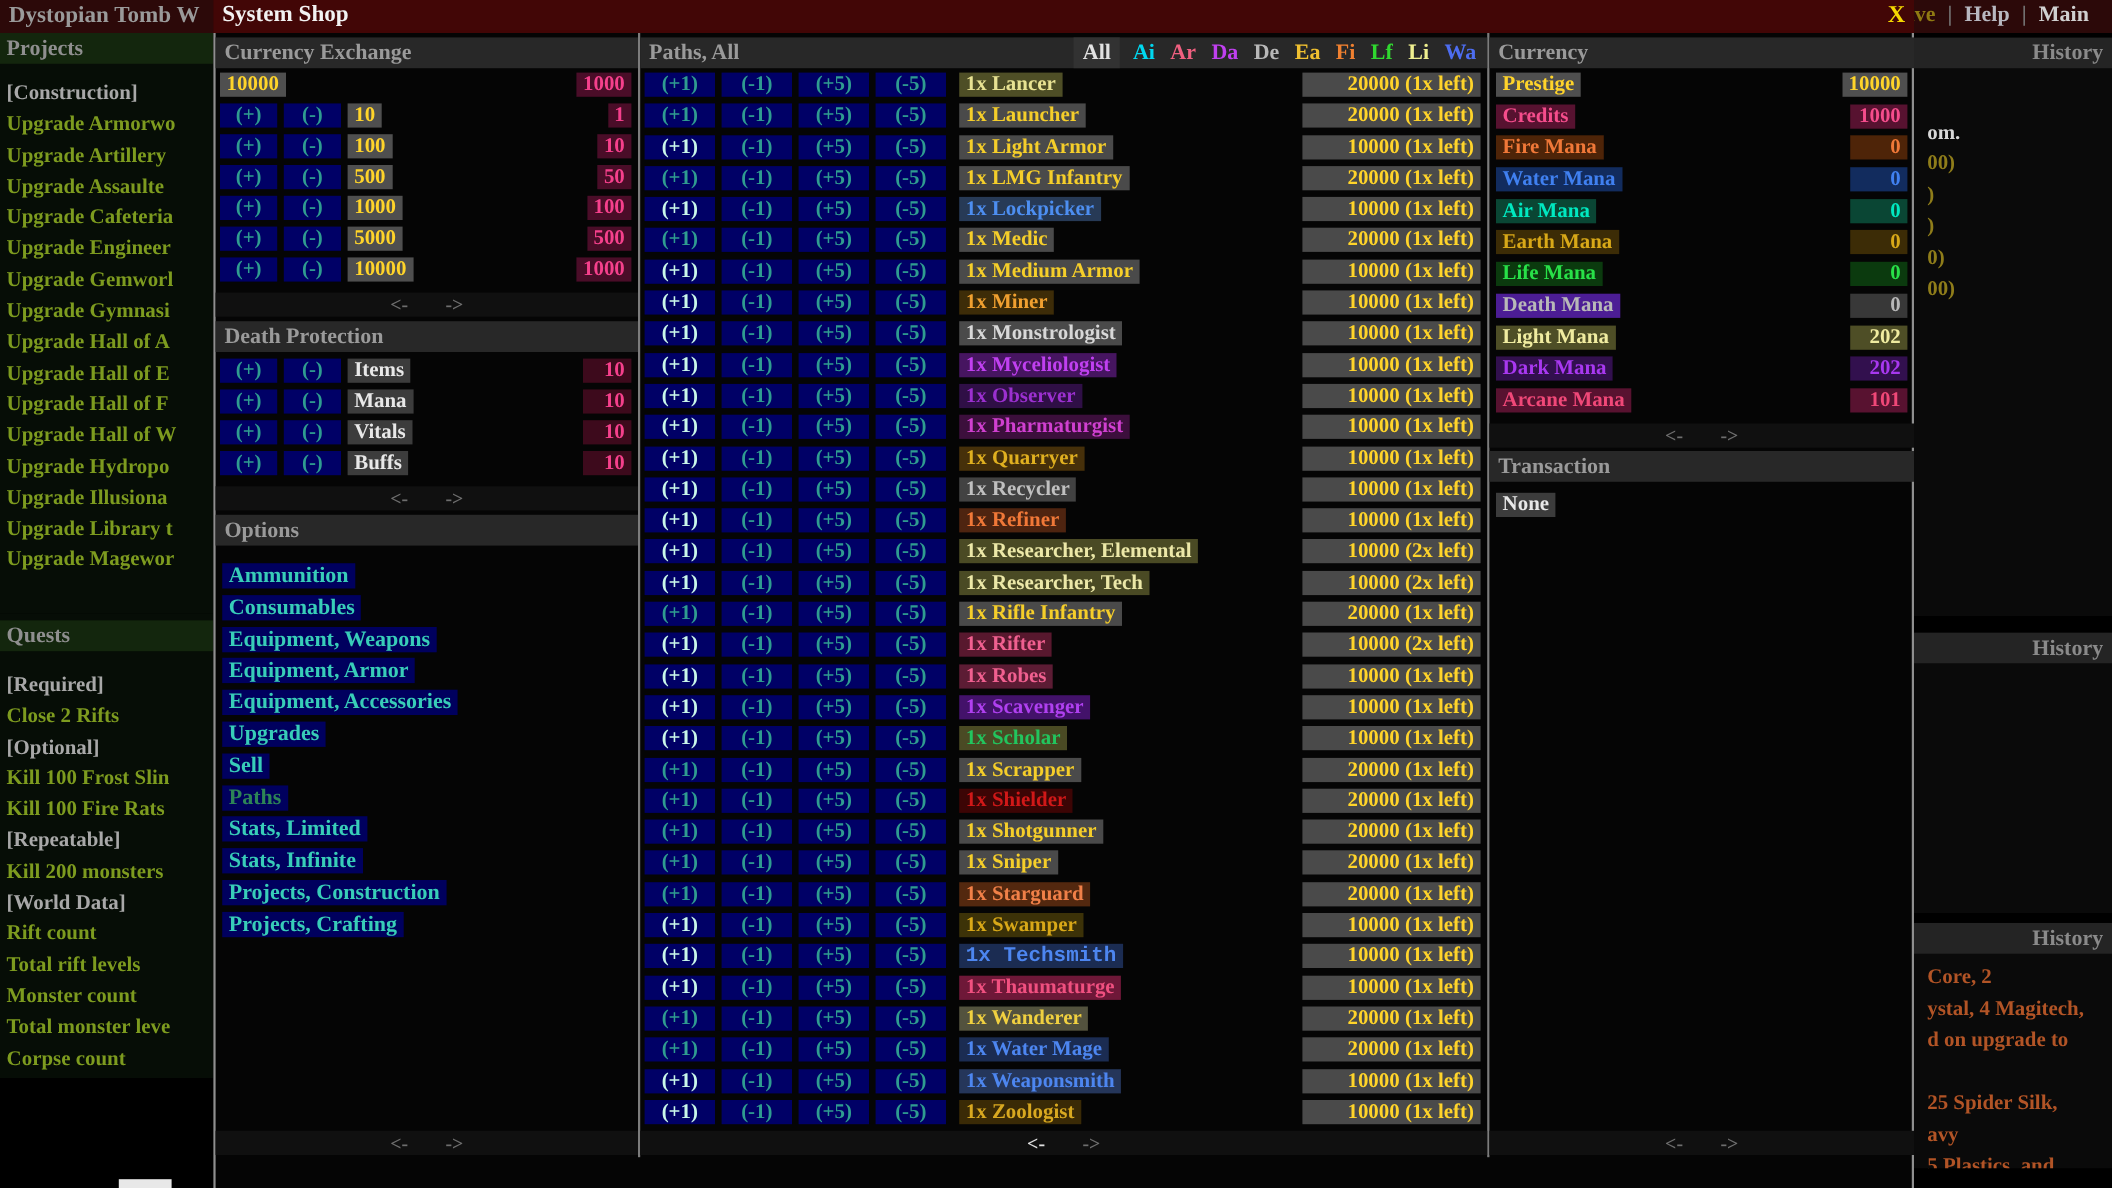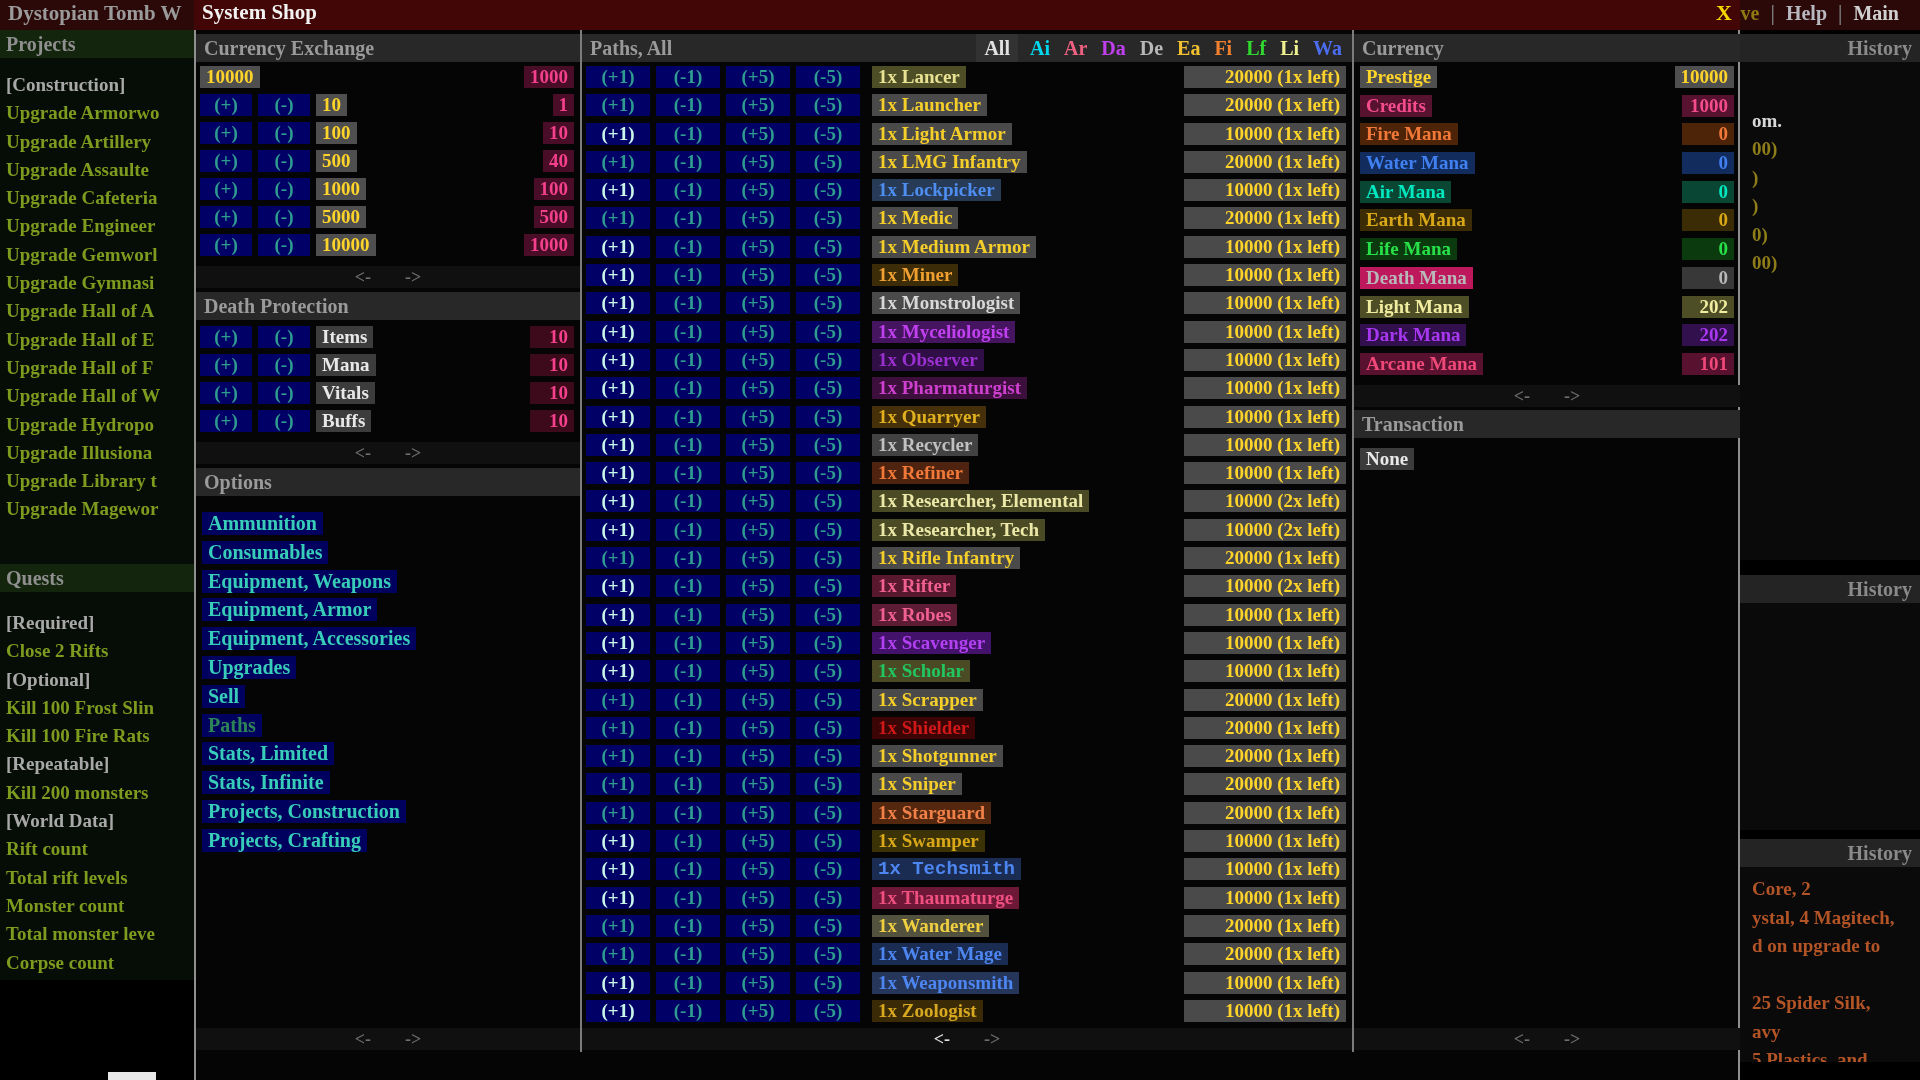--- a/index.html
+++ b/index.html
@@ -171,21 +171,21 @@
             <span class="box btn exbtn">(-)</span>
             <span class="box give">100</span>
             <span class="spacer"></span>
             <span class="box get">10</span>
           </div>
           <div class="row">
             <span class="box btn exbtn">(+)</span>
             <span class="box btn exbtn">(-)</span>
             <span class="box give">500</span>
             <span class="spacer"></span>
-            <span class="box get">40</span>
+            <span class="box get">50</span>
           </div>
           <div class="row">
             <span class="box btn exbtn">(+)</span>
             <span class="box btn exbtn">(-)</span>
             <span class="box give">1000</span>
             <span class="spacer"></span>
             <span class="box get">100</span>
           </div>
           <div class="row">
             <span class="box btn exbtn">(+)</span>
@@ -658,21 +658,21 @@
             <span class="box" style="color: rgb(216, 168, 24); background-color: rgb(60, 44, 6);">Earth Mana</span>
             <span class="spacer"></span>
             <span class="box cval" style="color: rgb(216, 168, 24); background-color: rgb(60, 44, 6);">0</span>
           </div>
           <div class="row">
             <span class="box" style="color: rgb(40, 224, 72); background-color: rgb(11, 58, 14);">Life Mana</span>
             <span class="spacer"></span>
             <span class="box cval" style="color: rgb(40, 224, 72); background-color: rgb(11, 58, 14);">0</span>
           </div>
           <div class="row">
-            <span class="box" style="color: rgb(184, 184, 184); background-color: #be185d;">Death Mana</span>
+            <span class="box" style="color: rgb(184, 184, 184); background-color: #4c1d95;">Death Mana</span>
             <span class="spacer"></span>
             <span class="box cval" style="color: rgb(184, 184, 184); background-color: rgb(56, 56, 56);">0</span>
           </div>
           <div class="row">
             <span class="box" style="color: rgb(240, 236, 160); background-color: rgb(78, 78, 38);">Light Mana</span>
             <span class="spacer"></span>
             <span class="box cval" style="color: rgb(240, 236, 160); background-color: rgb(78, 78, 38);">202</span>
           </div>
           <div class="row">
             <span class="box" style="color: rgb(168, 56, 240); background-color: rgb(50, 16, 78);">Dark Mana</span>

